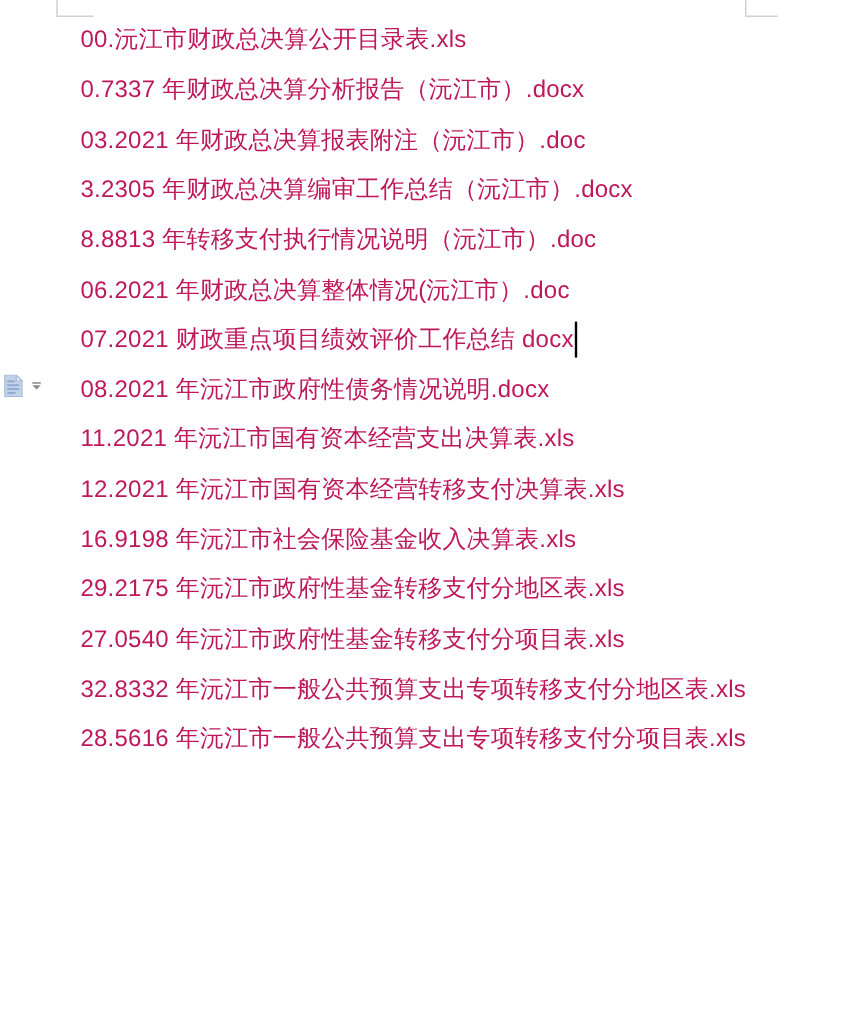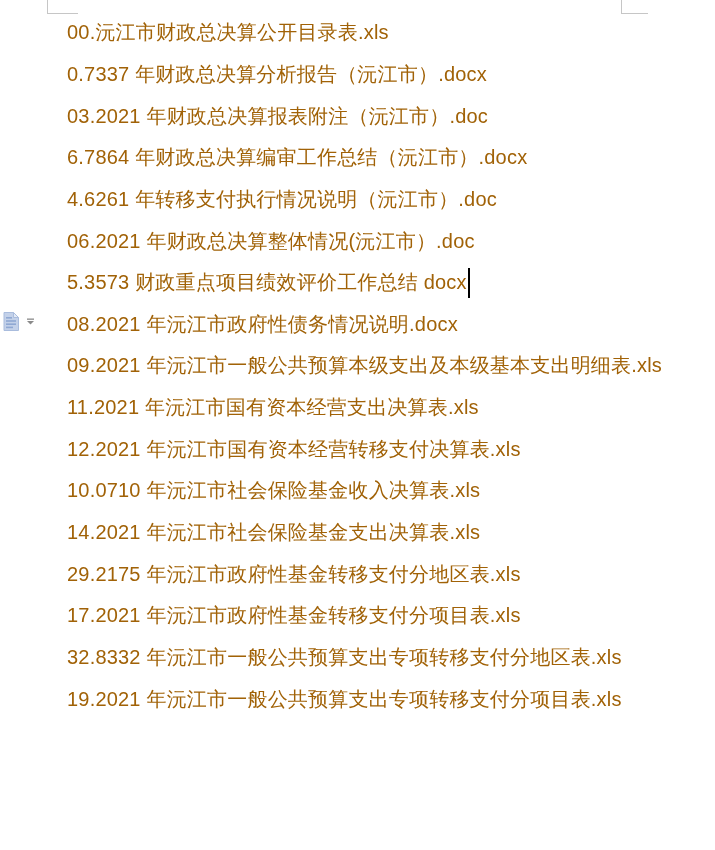--- a/index.html
+++ b/index.html
@@ -35,21 +35,21 @@
     left: 0;
     top: 12px;
     right: 0;
   }
   .file-line {
     height: 41.65px;
     display: flex;
     align-items: center;
     padding-left: 67px;
     font-size: 20px;
-    color: #a16207;
+    color: #be185d;
     white-space: pre;
     letter-spacing: 0.2px;
   }
   .caret {
     display: inline-block;
     width: 2px;
     height: 30px;
     background: #000000;
     margin-left: 1px;
   }
@@ -97,29 +97,27 @@
         <rect x="1" y="0.5" width="7" height="1.3" fill="#8a8a8a"></rect>
         <path d="M1 3 H8 L4.5 6.5 Z" fill="#8a8a8a"></path>
       </svg>
     </span>
   </div>
 
   <div class="file-list">
       <div class="file-line"><span>00.沅江市财政总决算公开目录表.xls</span></div>
       <div class="file-line"><span>0.7337 年财政总决算分析报告（沅江市）.docx</span></div>
       <div class="file-line"><span>03.2021 年财政总决算报表附注（沅江市）.doc</span></div>
-      <div class="file-line"><span>6.7864 年财政总决算编审工作总结（沅江市）.docx</span></div>
-      <div class="file-line"><span>4.6261 年转移支付执行情况说明（沅江市）.doc</span></div>
+      <div class="file-line"><span>3.2305 年财政总决算编审工作总结（沅江市）.docx</span></div>
+      <div class="file-line"><span>8.8813 年转移支付执行情况说明（沅江市）.doc</span></div>
       <div class="file-line"><span>06.2021 年财政总决算整体情况(沅江市）.doc</span></div>
-      <div class="file-line"><span>5.3573 财政重点项目绩效评价工作总结 docx</span><span class="caret"></span></div>
+      <div class="file-line"><span>07.2021 财政重点项目绩效评价工作总结 docx</span><span class="caret"></span></div>
       <div class="file-line"><span>08.2021 年沅江市政府性债务情况说明.docx</span></div>
-      <div class="file-line"><span>09.2021 年沅江市一般公共预算本级支出及本级基本支出明细表.xls</span></div>
       <div class="file-line"><span>11.2021 年沅江市国有资本经营支出决算表.xls</span></div>
       <div class="file-line"><span>12.2021 年沅江市国有资本经营转移支付决算表.xls</span></div>
-      <div class="file-line"><span>10.0710 年沅江市社会保险基金收入决算表.xls</span></div>
-      <div class="file-line"><span>14.2021 年沅江市社会保险基金支出决算表.xls</span></div>
+      <div class="file-line"><span>16.9198 年沅江市社会保险基金收入决算表.xls</span></div>
       <div class="file-line"><span>29.2175 年沅江市政府性基金转移支付分地区表.xls</span></div>
-      <div class="file-line"><span>17.2021 年沅江市政府性基金转移支付分项目表.xls</span></div>
+      <div class="file-line"><span>27.0540 年沅江市政府性基金转移支付分项目表.xls</span></div>
       <div class="file-line"><span>32.8332 年沅江市一般公共预算支出专项转移支付分地区表.xls</span></div>
-      <div class="file-line"><span>19.2021 年沅江市一般公共预算支出专项转移支付分项目表.xls</span></div>
+      <div class="file-line"><span>28.5616 年沅江市一般公共预算支出专项转移支付分项目表.xls</span></div>
     </div>
 
 </div>
 
 </body></html>

